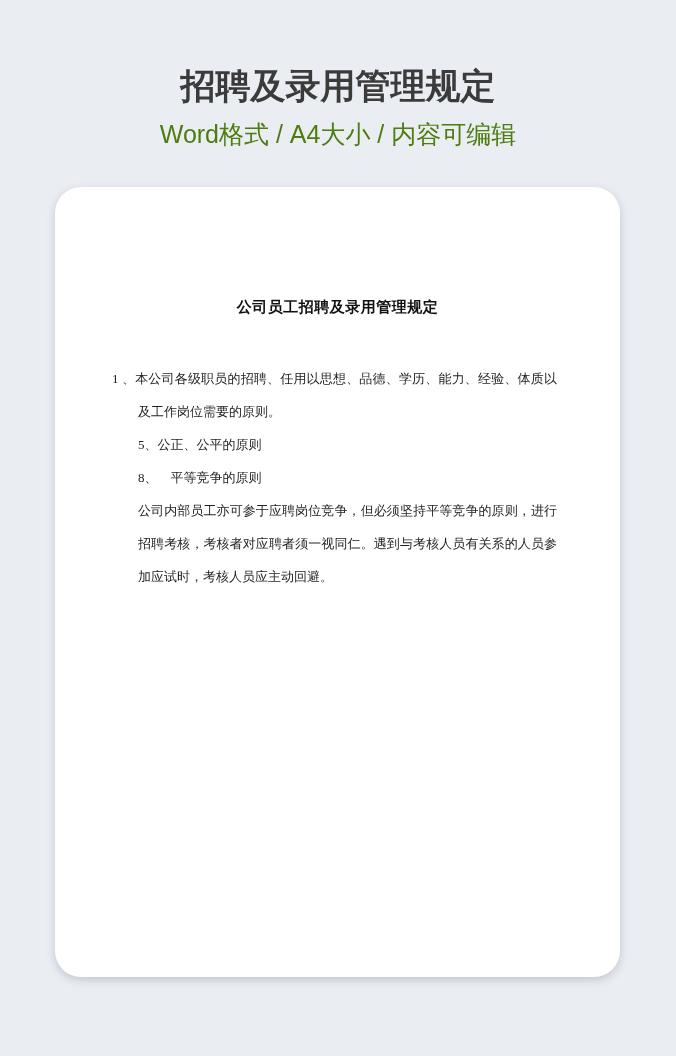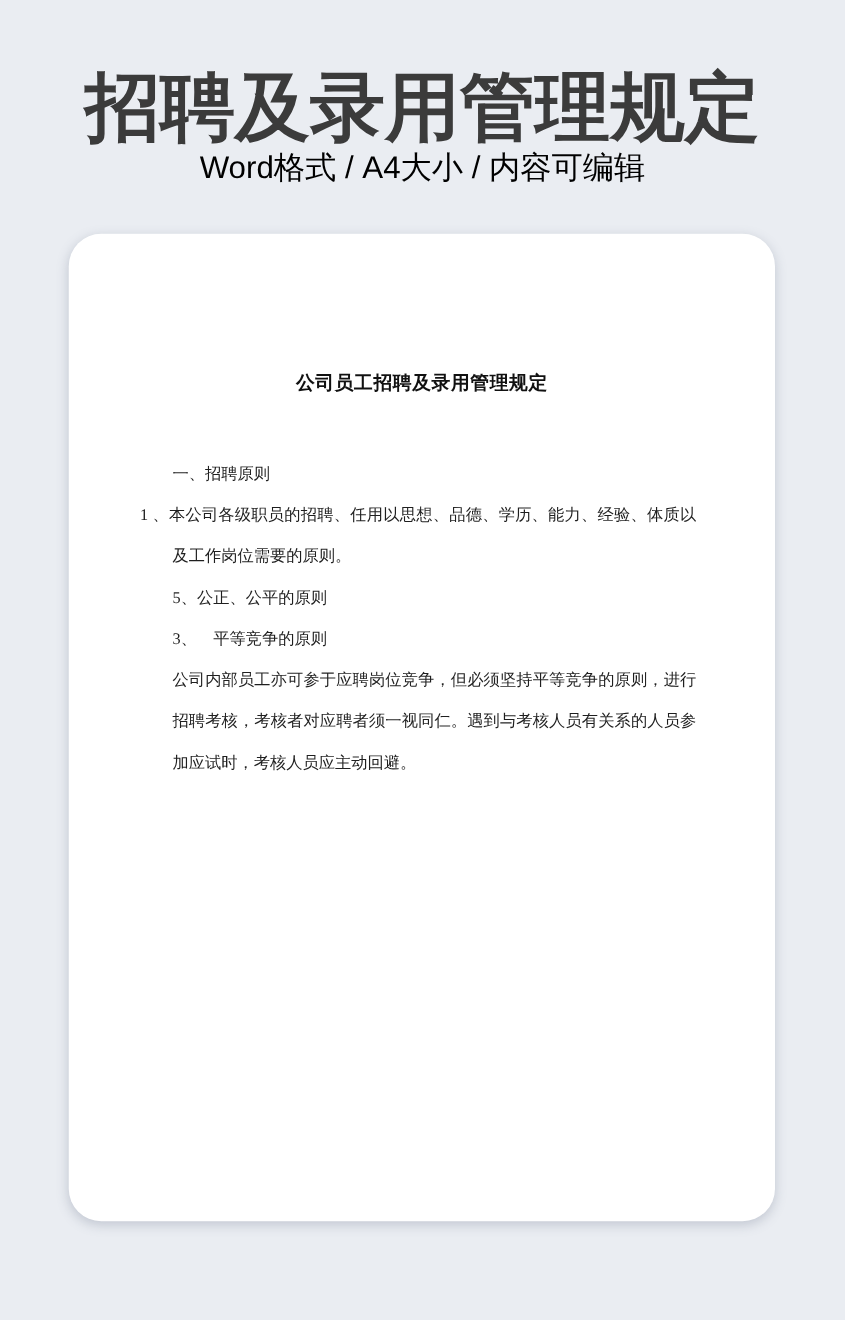--- a/index.html
+++ b/index.html
@@ -21,32 +21,32 @@
   
   .header {
     position: absolute;
     top: 0;
     left: 0;
     width: 676px;
     text-align: center;
     padding-top: 58px;
   }
   .main-title {
-    font-size: 60px;
+    font-size: 35px;
     line-height: 56px;
     font-weight: 800;
     color: #3b3b3b;
     letter-spacing: 0px;
   }
   .sub-title {
     margin-top: 2px;
     font-size: 25px;
     line-height: 36px;
     font-weight: 400;
-    color: #000000;
+    color: #4d7c0f;
   }
   
   .page {
     position: absolute;
     left: 55px;
     top: 187px;
     width: 565px;
     height: 790px;
     background: #ffffff;
     box-shadow: 0 3px 9px rgba(90, 100, 125, 0.28);
@@ -102,21 +102,20 @@
 
   <div class="header">
     <div class="main-title">招聘及录用管理规定</div>
     <div class="sub-title">Word格式 / A4大小 / 内容可编辑</div>
   </div>
 
   <div class="page">
     <div class="doc-title">公司员工招聘及录用管理规定</div>
 
     <div class="doc-body">
-      <p class="b-heading">一、招聘原则</p>
       <p class="b-item">1 、本公司各级职员的招聘、任用以思想、品德、学历、能力、经验、体质以及工作岗位需要的原则。</p>
       <p class="b-sub">5、公正、公平的原则</p>
-      <p class="b-sub">3、　平等竞争的原则</p>
+      <p class="b-sub">8、　平等竞争的原则</p>
       <p class="b-para">公司内部员工亦可参于应聘岗位竞争，但必须坚持平等竞争的原则，进行招聘考核，考核者对应聘者须一视同仁。遇到与考核人员有关系的人员参加应试时，考核人员应主动回避。</p>
     </div>
   </div>
 
 </div>
 
 </body></html>

